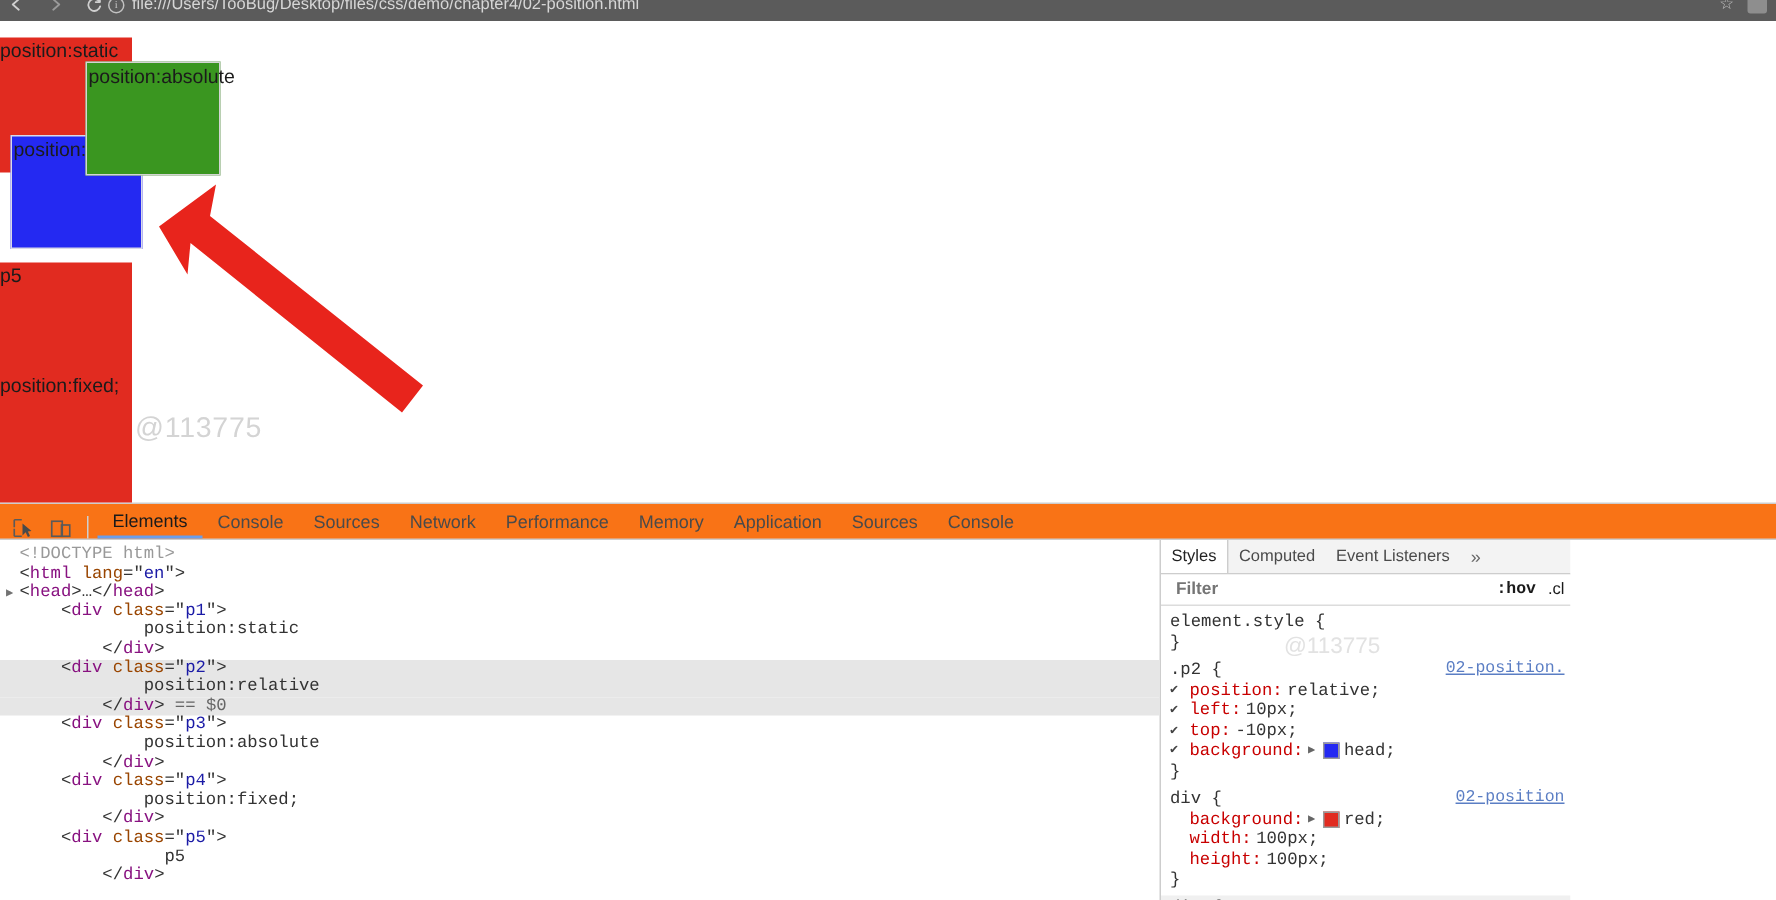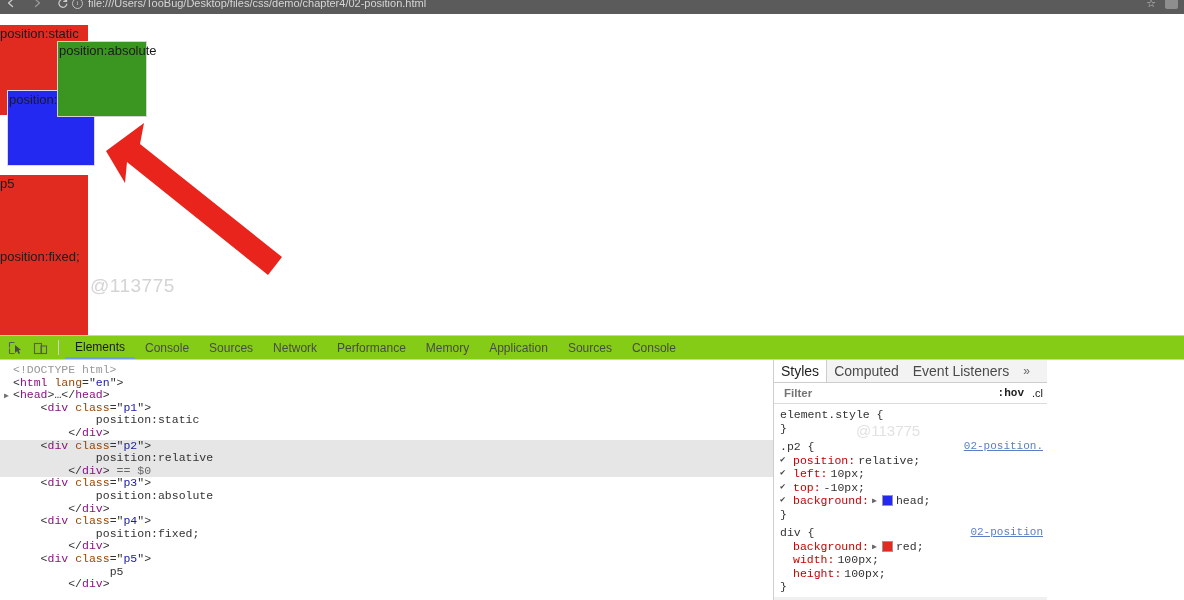--- a/index.html
+++ b/index.html
@@ -136,24 +136,24 @@
     width: 1184px;
     height: 265px;
     background: #ffffff;
     border-top: 1px solid #cdcdcd;
     font-family: "Liberation Sans", sans-serif;
     overflow: hidden;
   }
   .dt-toolbar {
     position: relative;
     height: 23px;
-    background: #84cc16;
+    background: #f97316;
     border-bottom: 1px solid #cdcdcd;
     display: flex;
-    align-items: center;
+    align-items: flex-end;
   }
   .dt-tool-icons {
     display: flex;
     align-items: center;
     gap: 10px;
     padding: 0 10px 0 8px;
   }
   .inspect-icon, .device-icon {
     width: 15px; height: 14px;
     position: relative;
@@ -236,21 +236,21 @@
     height: 22px;
     display: flex;
     align-items: stretch;
     background: #f3f3f3;
     border-bottom: 1px solid #cdcdcd;
   }
   .styles-tab {
     display: flex;
     align-items: center;
     padding: 0 7px;
-    font-size: 14px;
+    font-size: 11px;
     color: #4a4a4a;
     white-space: nowrap;
   }
   .styles-tab.active {
     background: #ffffff;
     color: #222222;
     border-right: 1px solid #cdcdcd;
     border-left: 1px solid #cdcdcd;
     margin-left: -1px;
   }

